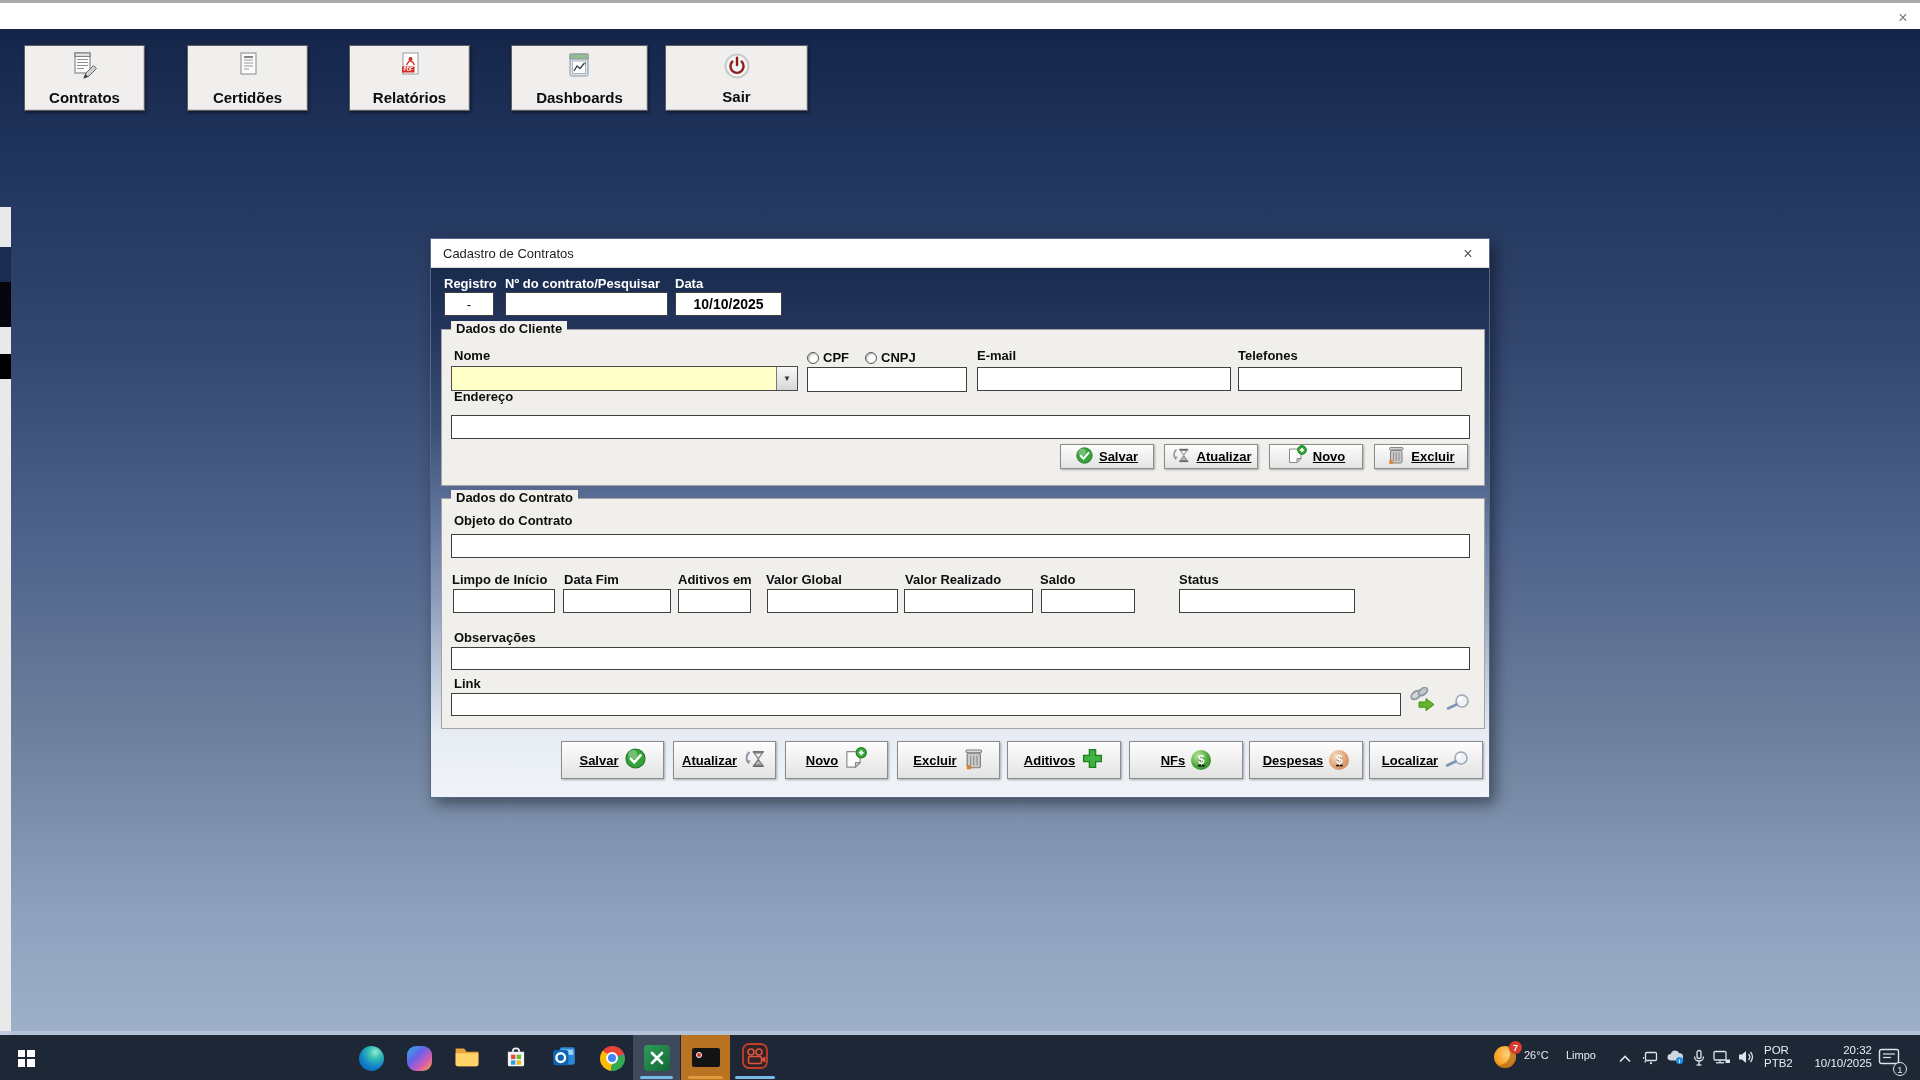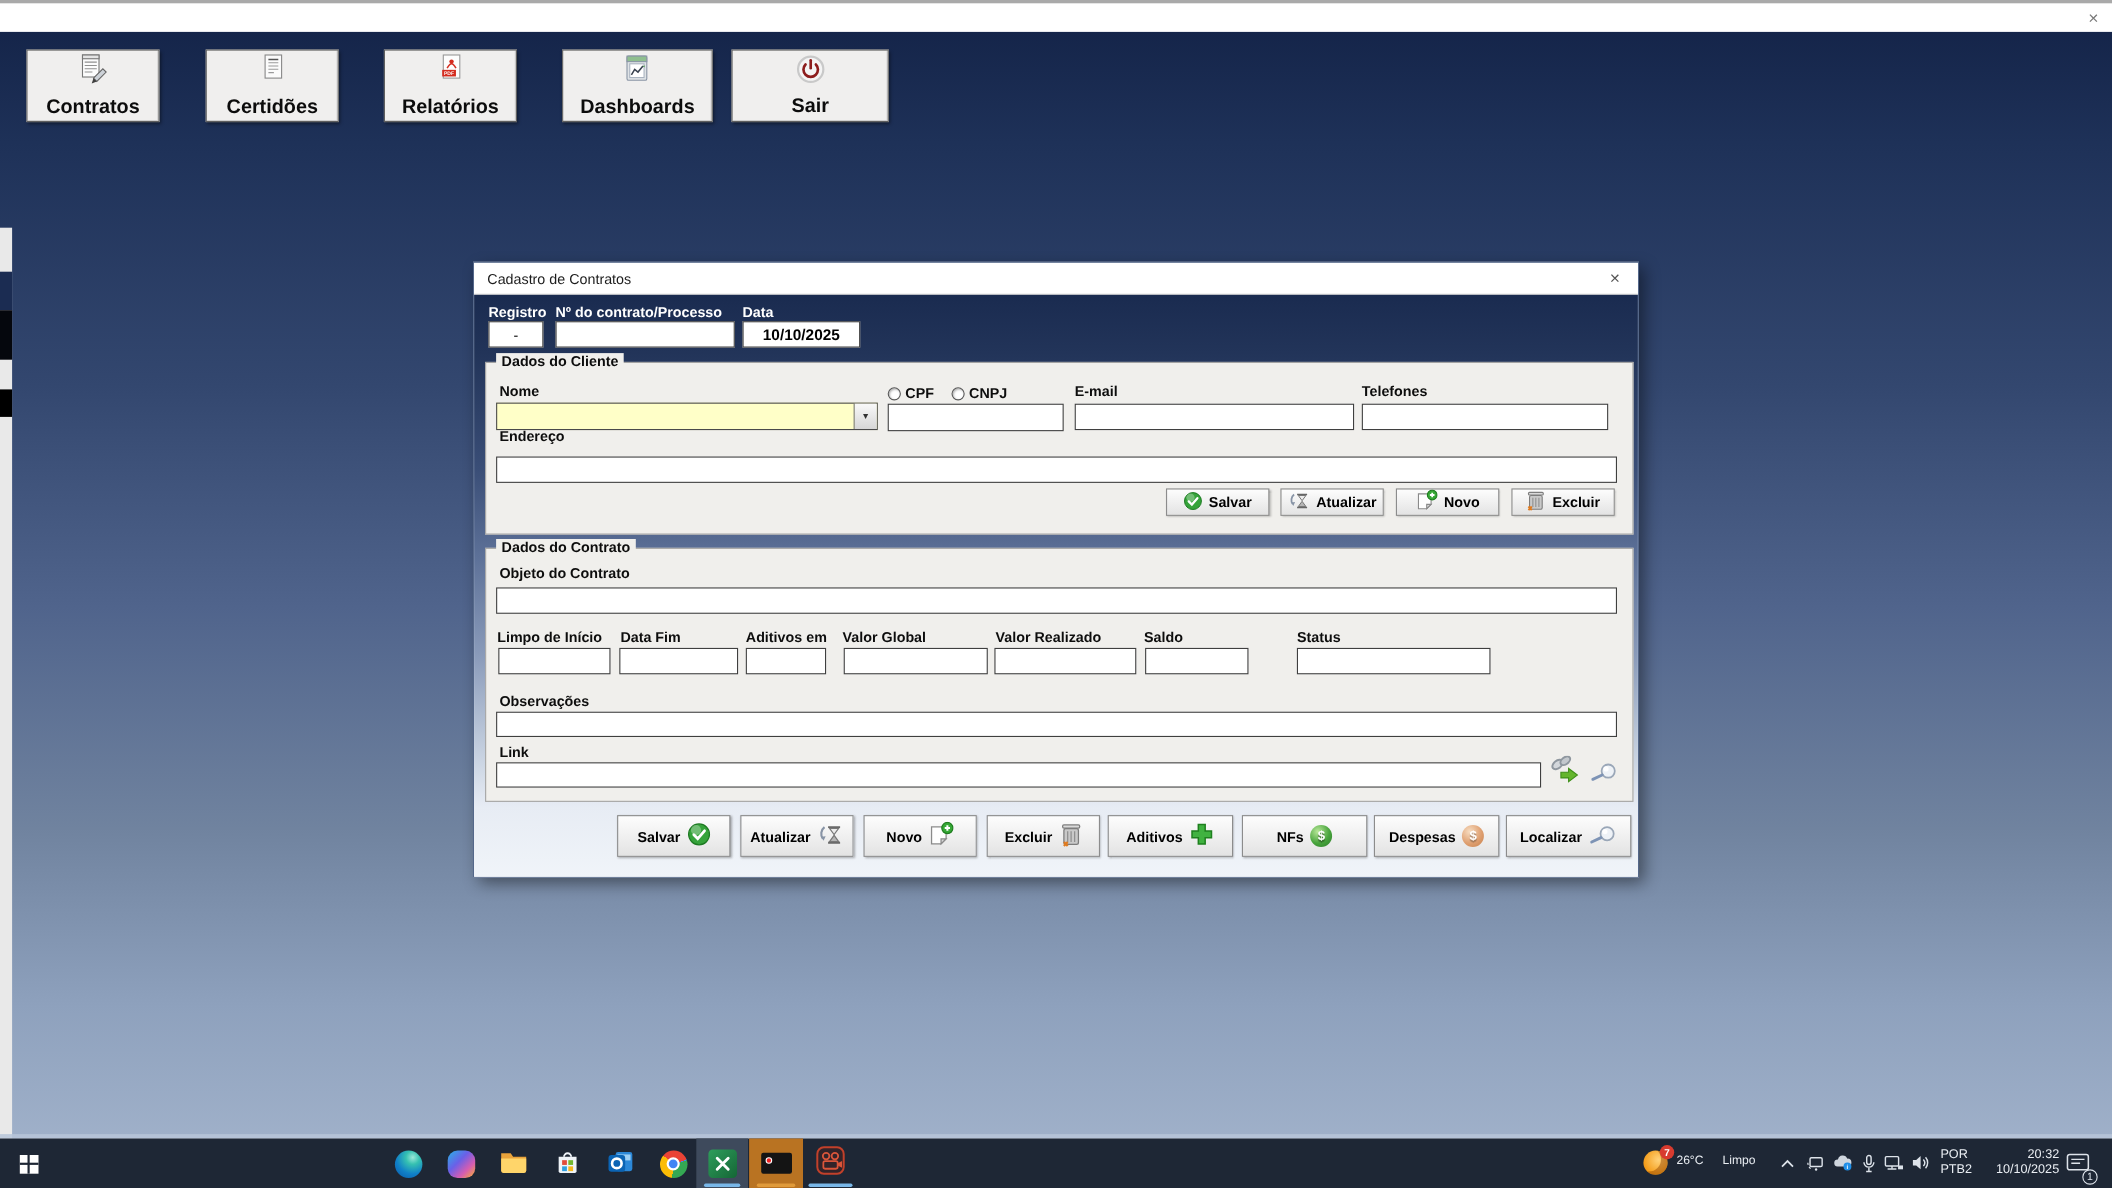--- a/index.html
+++ b/index.html
@@ -15,21 +15,21 @@
     background:linear-gradient(180deg,#15254a 0%,#1e3158 10%,#33476f 32%,#50648c 52%,#70839f 72%,#8ea1bd 88%,#9fb0c9 100%); }
   #main-bottom-edge { position:absolute; left:0; bottom:0; width:1920px; height:4px; background:#b7c5d9; opacity:.85; }
   
   #left-strip { position:absolute; left:0; top:178px; width:11px; height:828px; background:#e9e9e9; }
   .strip-seg { position:absolute; left:0; width:11px; }
 
   
   .tool-btn { position:absolute; top:16px; height:66px; background:#f0efee; border:1px solid #5f5f5f;
     box-shadow:1px 2px 3px rgba(0,0,0,.45), inset -1px -1px 0 #cfcfcf; display:flex; flex-direction:column;
     align-items:center; justify-content:center; gap:4px; cursor:default; }
-  .tool-btn .t-lbl { font-weight:bold; font-size:18px; color:#0c0c0c; }
+  .tool-btn .t-lbl { font-weight:bold; font-size:15px; color:#0c0c0c; }
 
   
   #dialog { position:absolute; left:430px; top:238px; width:1060px; height:560px; border:1px solid #55688a;
     box-shadow:5px 6px 14px rgba(0,0,0,.45); background:#fff; }
   #dlg-titlebar { position:absolute; top:0; left:0; right:0; height:29px; background:#fff; border-bottom:1px solid #d8d8d8; }
   #dlg-title { position:absolute; left:12px; top:7px; font-size:13px; color:#1c1c1c; }
   #dlg-close { position:absolute; right:10px; top:4px; width:22px; height:22px; text-align:center; line-height:22px; color:#555; font-size:16px; cursor:default; }
   #dlg-body { position:absolute; top:29px; left:0; right:0; bottom:0;
     background:linear-gradient(180deg,#1a2b50 0%,#223459 10%,#3a4e77 30%,#5d7198 45%,#8a9bba 62%,#c3cede 78%,#e7ecf4 88%,#f0f4f9 100%); }
 
@@ -44,21 +44,21 @@
 
   
   #nome-combo { position:absolute; left:9px; top:36px; width:347px; height:25px; border:1px solid #4a4a4a; background:#ffffc8; display:flex; }
   #nome-combo input { flex:1; border:none; background:transparent; font:13px "Liberation Sans",sans-serif; padding:2px 5px; outline:none; }
   #nome-combo .dd { width:21px; border-left:1px solid #7a7a7a; background:linear-gradient(#f9f9f9,#d6d6d6); display:flex; align-items:center; justify-content:center; font-size:8px; color:#333; cursor:default; }
 
   .radio { position:absolute; display:flex; align-items:center; gap:4px; font-weight:bold; font-size:13px; color:#0d0d0d; cursor:default; }
   .radio .dot { width:12px; height:12px; border-radius:50%; border:1px solid #555; background:#fff; box-shadow:inset 1px 1px 2px rgba(0,0,0,.3); }
 
   .btn { position:absolute; background:linear-gradient(#fdfdfd,#e3e3e3); border:1px solid #8c8c8c; display:flex; align-items:center;
-    justify-content:center; gap:6px; font-weight:bold; font-size:13px; color:#000; cursor:default; box-shadow:1px 1px 2px rgba(0,0,0,.3); }
+    justify-content:center; gap:6px; font-weight:bold; font-size:13px; color:#000; cursor:default; box-shadow:1px 1px 2px rgba(0,0,0,.3);text-decoration:underline; }
   .icon-btn { position:absolute; background:transparent; border:none; cursor:default; }
 
   .sphere { width:20px; height:20px; border-radius:50%; display:flex; align-items:center; justify-content:center; color:#fff; font-weight:bold; font-size:12px; }
   .sphere.green { background:radial-gradient(circle at 35% 30%,#b9e89a,#48a43c 55%,#2c7d2a); text-shadow:0 1px 1px rgba(0,0,0,.4); }
   .sphere.tan   { background:radial-gradient(circle at 35% 30%,#f7ddc2,#dfa071 55%,#c87f4a); text-shadow:0 1px 1px rgba(0,0,0,.3); }
 
   
   #taskbar { position:absolute; left:0; top:1035px; width:1920px; height:45px; background:#1e2735; color:#e6eaef; }
   #start-btn { position:absolute; left:10px; top:8px; width:32px; height:30px; display:flex; align-items:center; justify-content:center; cursor:default; }
   .win-logo { width:17px; height:17px; background:
@@ -180,21 +180,21 @@
   <div id="dialog">
     <div id="dlg-titlebar">
       <span id="dlg-title">Cadastro de Contratos</span>
       <span id="dlg-close">×</span>
     </div>
 
     <div id="dlg-body">
 
       <span class="lbl wlbl" style="left:13px;top:8px">Registro</span>
       <input class="fld ctr" style="left: 13px; top: 24px; width: 50px; height: 24px;" value="-">
-      <span class="lbl wlbl" style="left:74px;top:8px">Nº do contrato/Processo</span>
+      <span class="lbl wlbl" style="left:74px;top:8px">Nº do contrato/Pesquisar</span>
       <input class="fld" style="left: 74px; top: 24px; width: 163px; height: 24px;" value="">
       <span class="lbl wlbl" style="left:244px;top:8px">Data</span>
       <input class="fld ctr bold" style="left: 244px; top: 24px; width: 107px; height: 24px;" value="10/10/2025">
 
       <div class="gb" style="left:10px;top:61px;width:1044px;height:157px">
         <span class="gb-legend">Dados do Cliente</span>
 
         <span class="lbl" style="left:12px;top:18px">Nome</span>
         <div id="nome-combo">
           <input value="" style="">

